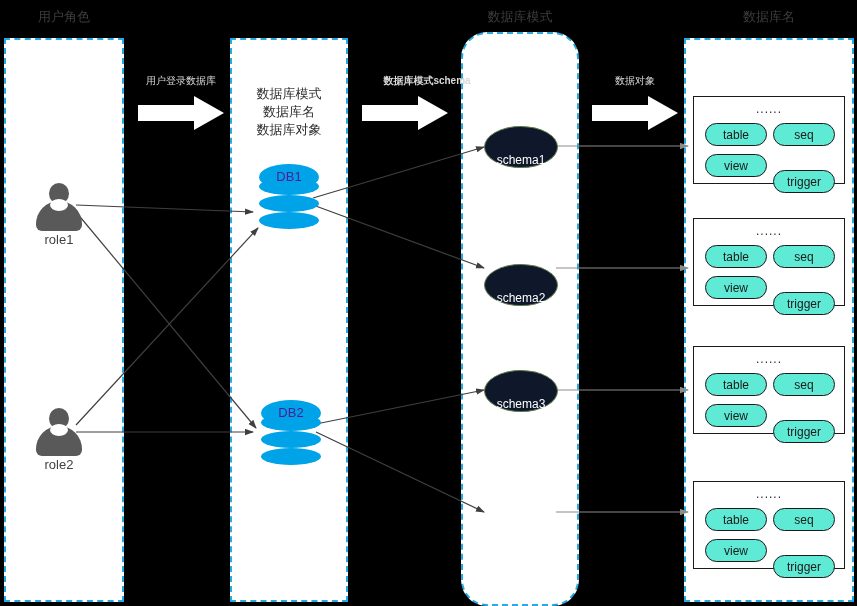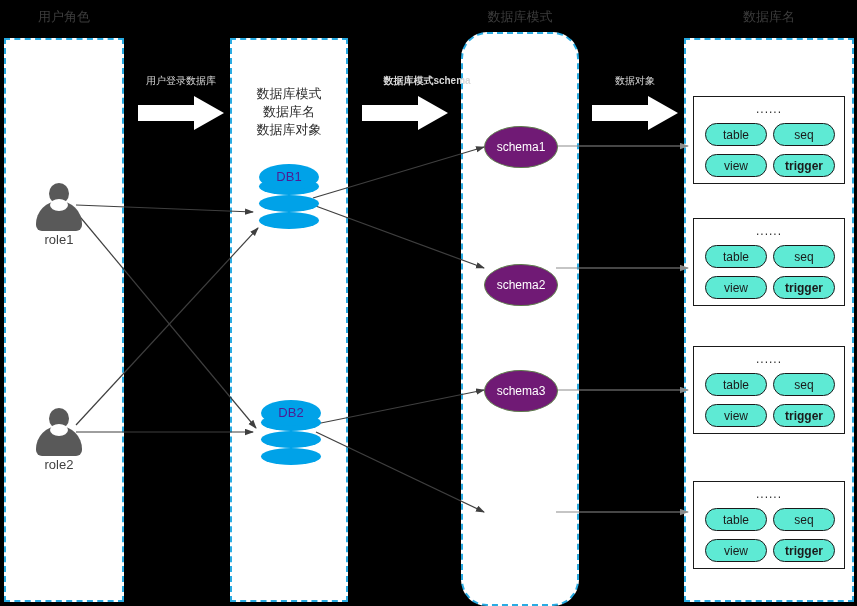--- a/index.html
+++ b/index.html
@@ -70,43 +70,43 @@
 
   
   .dbnote{
     position:absolute;color:#2b2b2b;font-size:13px;line-height:18px;
     text-align:center;width:120px;white-space:nowrap;
   }
 
   
   .schema{
     position:absolute;width:72px;height:40px;border-radius:50%;
-    background:#701a75;border:1px solid #5e7a4c;
-    display:flex;align-items:center;justify-content:center;
+    background:#0f172a;border:1px solid #5e7a4c;
+    display:flex;align-items:flex-end;justify-content:center;
     color:#ffffff;font-size:12px;
   }
 
   
   .objbox{
     position:absolute;width:152px;height:88px;
     background:#ffffff;border:1px solid #1a1a1a;box-sizing:border-box;
   }
   .objbox .dots{
     position:absolute;left:0;right:0;top:5px;text-align:center;
     color:#2b2b2b;font-size:12px;letter-spacing:1px;
   }
   .objbox .pill{
     position:absolute;width:62px;height:23px;border:1px solid #1a1a1a;
     border-radius:12px;background:#5eead4;color:#1a1a1a;font-size:12px;
     display:flex;align-items:center;justify-content:center;box-sizing:border-box;
   }
   .objbox .p-tl{left:11px;top:26px;}
   .objbox .p-tr{left:79px;top:26px;}
   .objbox .p-bl{left:11px;top:57px;}
-  .objbox .p-br{left:79px;top:57px;font-weight:bold;}
+  .objbox .p-br{left:79px;top:73px;}
 
   
   .wires{position:absolute;left:0;top:0;width:857px;height:606px;
          pointer-events:none;}
 </style>
 </head>
 <body>
 
 <div class="stage">
 

